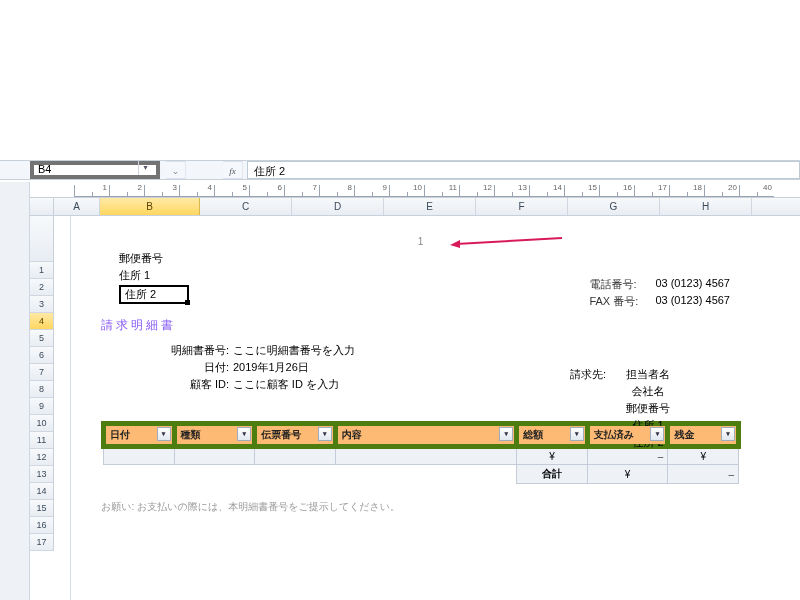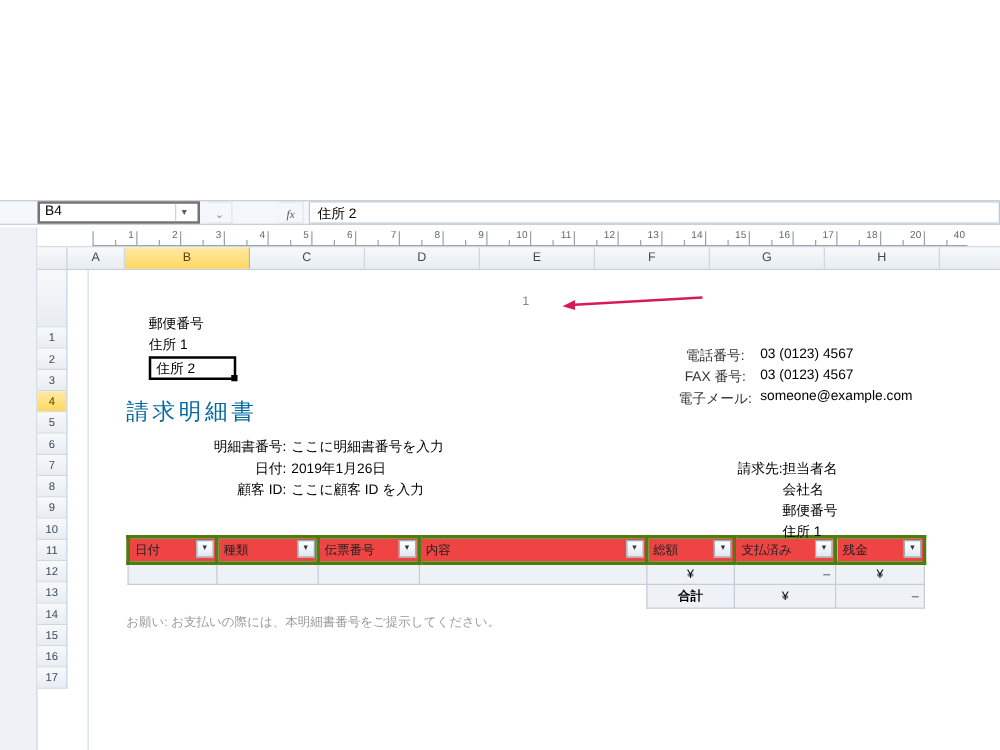--- a/index.html
+++ b/index.html
@@ -24,26 +24,26 @@
     right: 0;
     height: 20px;
     display: flex;
     align-items: center;
     background: #f3f6fa;
     border-top: 1px solid #c8d0da;
     border-bottom: 1px solid #c8d0da;
   }
   .name-box {
     display: flex;
-    align-items: flex-start;
+    align-items: flex-end;
     width: 130px;
     margin-left: 30px;
     height: 18px;
     background: #fff;
-    border: 2px solid #737373;
+    border: 4px solid #737373;
     padding: 0 4px;
     justify-content: space-between;
   }
   .name-box .dd {
     width: 14px;
     height: 14px;
     border-left: 1px solid #ccd3de;
     text-align: center;
     color: #556;
     font-size: 8px;
@@ -214,54 +214,54 @@
     width:5px;height:5px;background:#000;
   }
   .contact-block {
     position: absolute;
     right: 40px;
     top: 60px;
     text-align: left;
     font-size: 11px;
   }
   .contact-row { display:flex; gap:6px; padding:1px 0; }
-  .contact-lbl { text-align:center; width: 60px; color:#333;}
+  .contact-lbl { text-align:left; width: 60px; color:#333;}
   .doc-title {
-    font-size: 18px;
-    color: #0369a1;
+    font-size: 12px;
+    color: #8b5cf6;
     letter-spacing: 3px;
     margin: 12px 0 6px 0;
   }
   .meta-block {
     margin: 8px 0 0 64px;
     font-size: 11px;
   }
   .meta-row { display:flex; gap:4px; padding:1px 0; }
   .meta-lbl { width: 64px; text-align:right; }
   .billto-block {
     position: absolute;
     right: 100px;
     top: 150px;
     font-size: 11px;
   }
-  .billto-row { display:flex; gap:0; padding:1px 0; }
+  .billto-row { display:flex; gap:20px; padding:1px 0;justify-content:center; }
   .billto-lbl { width:46px; text-align:right; }
   
   .tbl {
     margin-top: 28px;
     width: 640px;
     border-collapse: collapse;
     font-size: 10px;
   }
   .tbl th {
-    background: #ef4444;
-    border: 3px solid #4d7c0f;
+    background: #fdba74;
+    border: 5px solid #4d7c0f;
     text-align: left;
     padding: 2px 4px;
-    font-weight: normal;
+    font-weight: bold;
     position: relative;
     color:#222;
   }
   .tbl td {
     border: 1px solid #c3ccd8;
     padding: 2px 4px;
     background: #eef2f7;
   }
   .filter-btn {
     position:absolute;
@@ -273,21 +273,21 @@
     text-align:center;
     line-height:12px;
     color:#334;
   }
   .yen { text-align:center; }
   .dash { text-align:right; color:#444; }
   .total-label { text-align:center; font-weight:bold; }
   .footnote {
     font-size: 10px;
     color: #999;
-    margin-top: 4px;
+    margin-top: 16px;
   }
   
   .left-gutter {
     position:absolute; top:182px; left:0; width:30px; bottom:0;
     background:#eef1f5;
     border-right:1px solid #d0d6df;
   }
 </style>
 </head>
 <body>
@@ -429,24 +429,20 @@
     </div>
 
     <div class="contact-block">
       <div class="contact-row">
           <span class="contact-lbl">電話番号:</span>
           <span>03 (0123) 4567</span>
         </div>
       <div class="contact-row">
           <span class="contact-lbl">FAX 番号:</span>
           <span>03 (0123) 4567</span>
-        </div>
-      <div class="contact-row">
-          <span class="contact-lbl">電子メール:</span>
-          <span>someone@example.com</span>
         </div>
     </div>
 
     <div class="doc-title">請求明細書</div>
 
     <div class="meta-block">
       <div class="meta-row">
           <span class="meta-lbl">明細書番号:</span>
           <span>ここに明細書番号を入力</span>
         </div>

